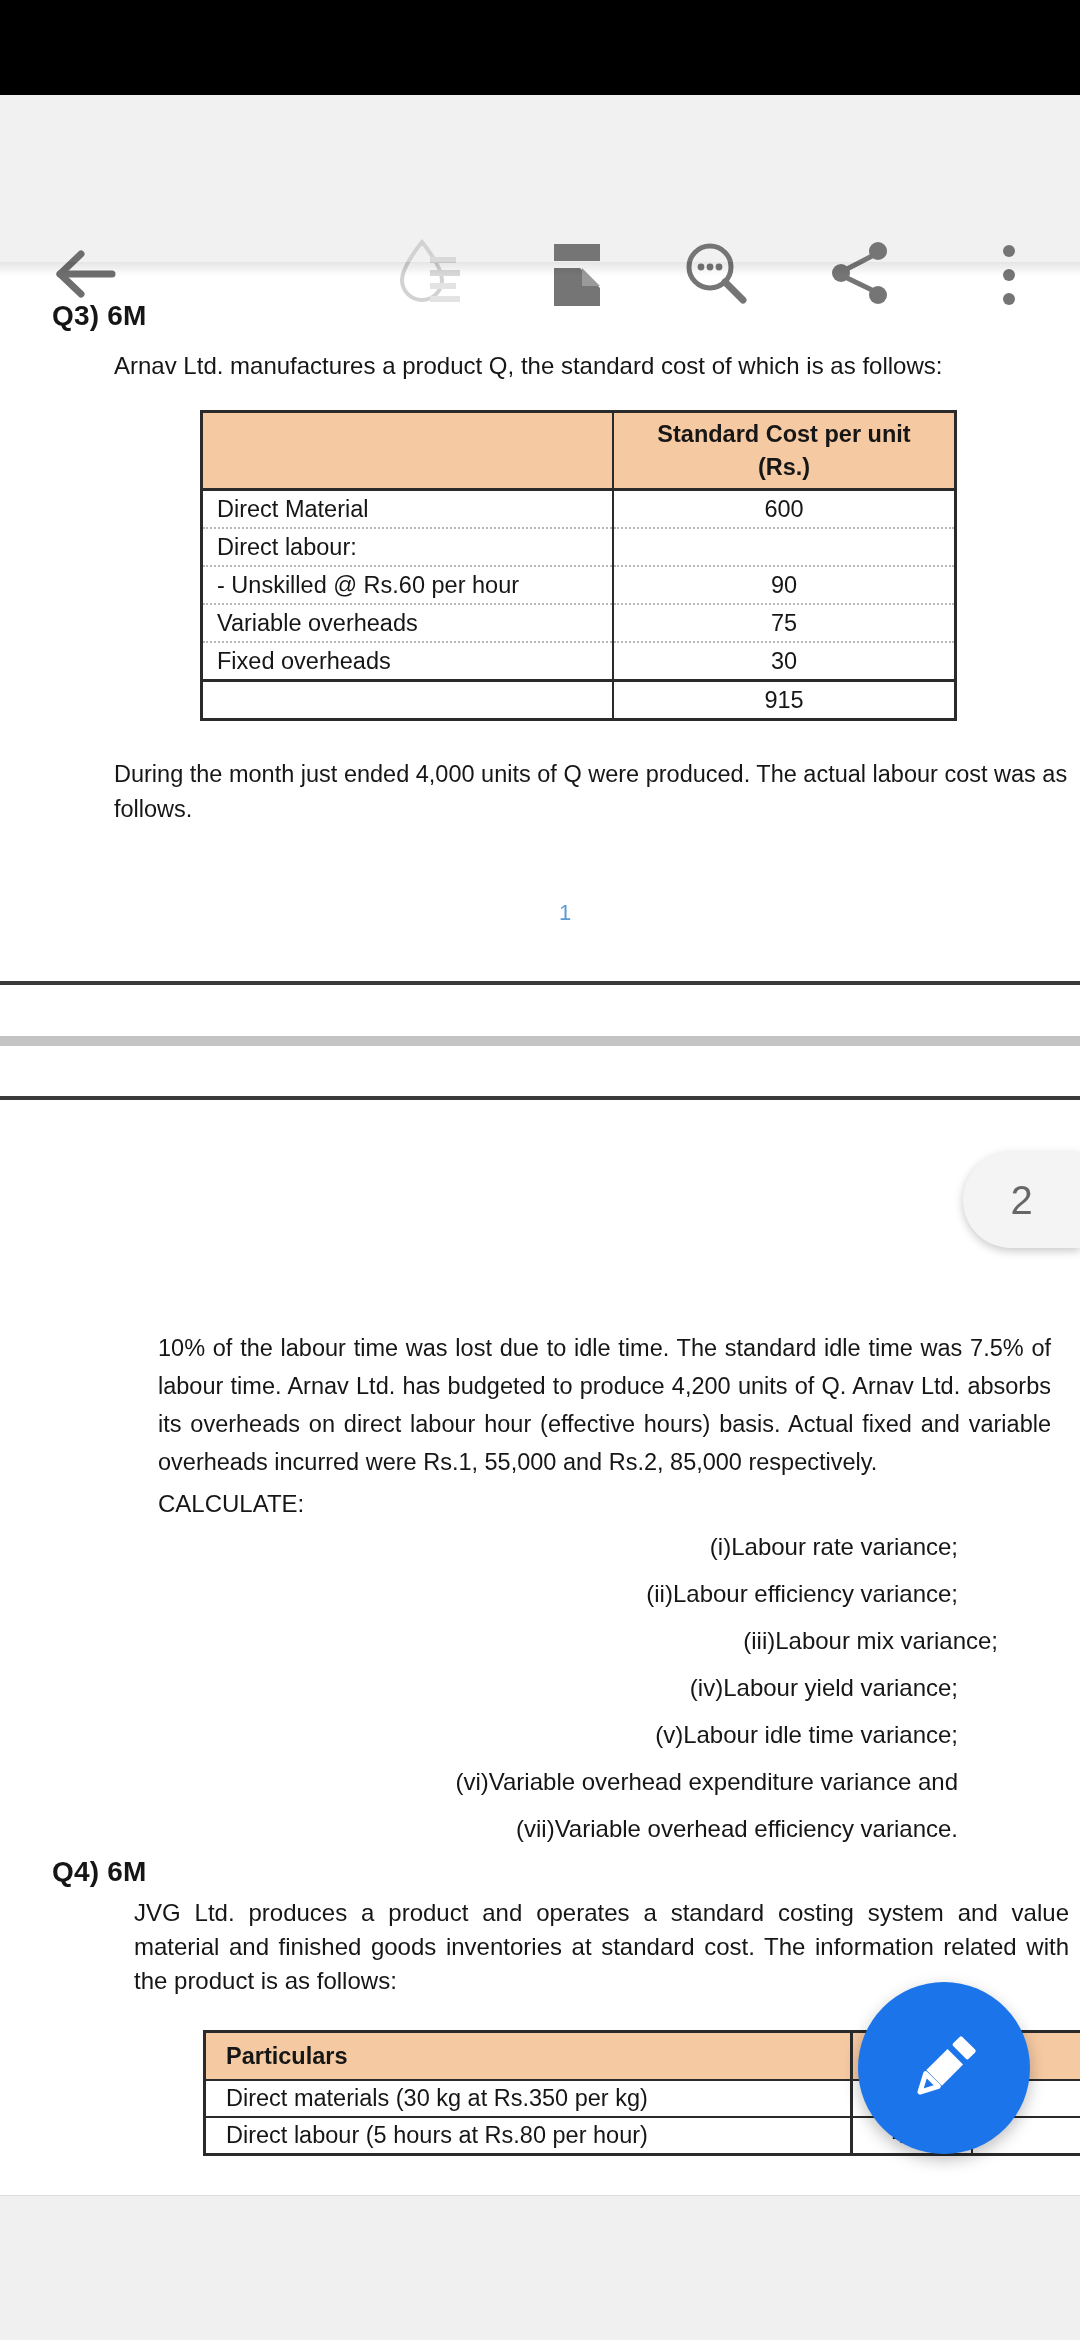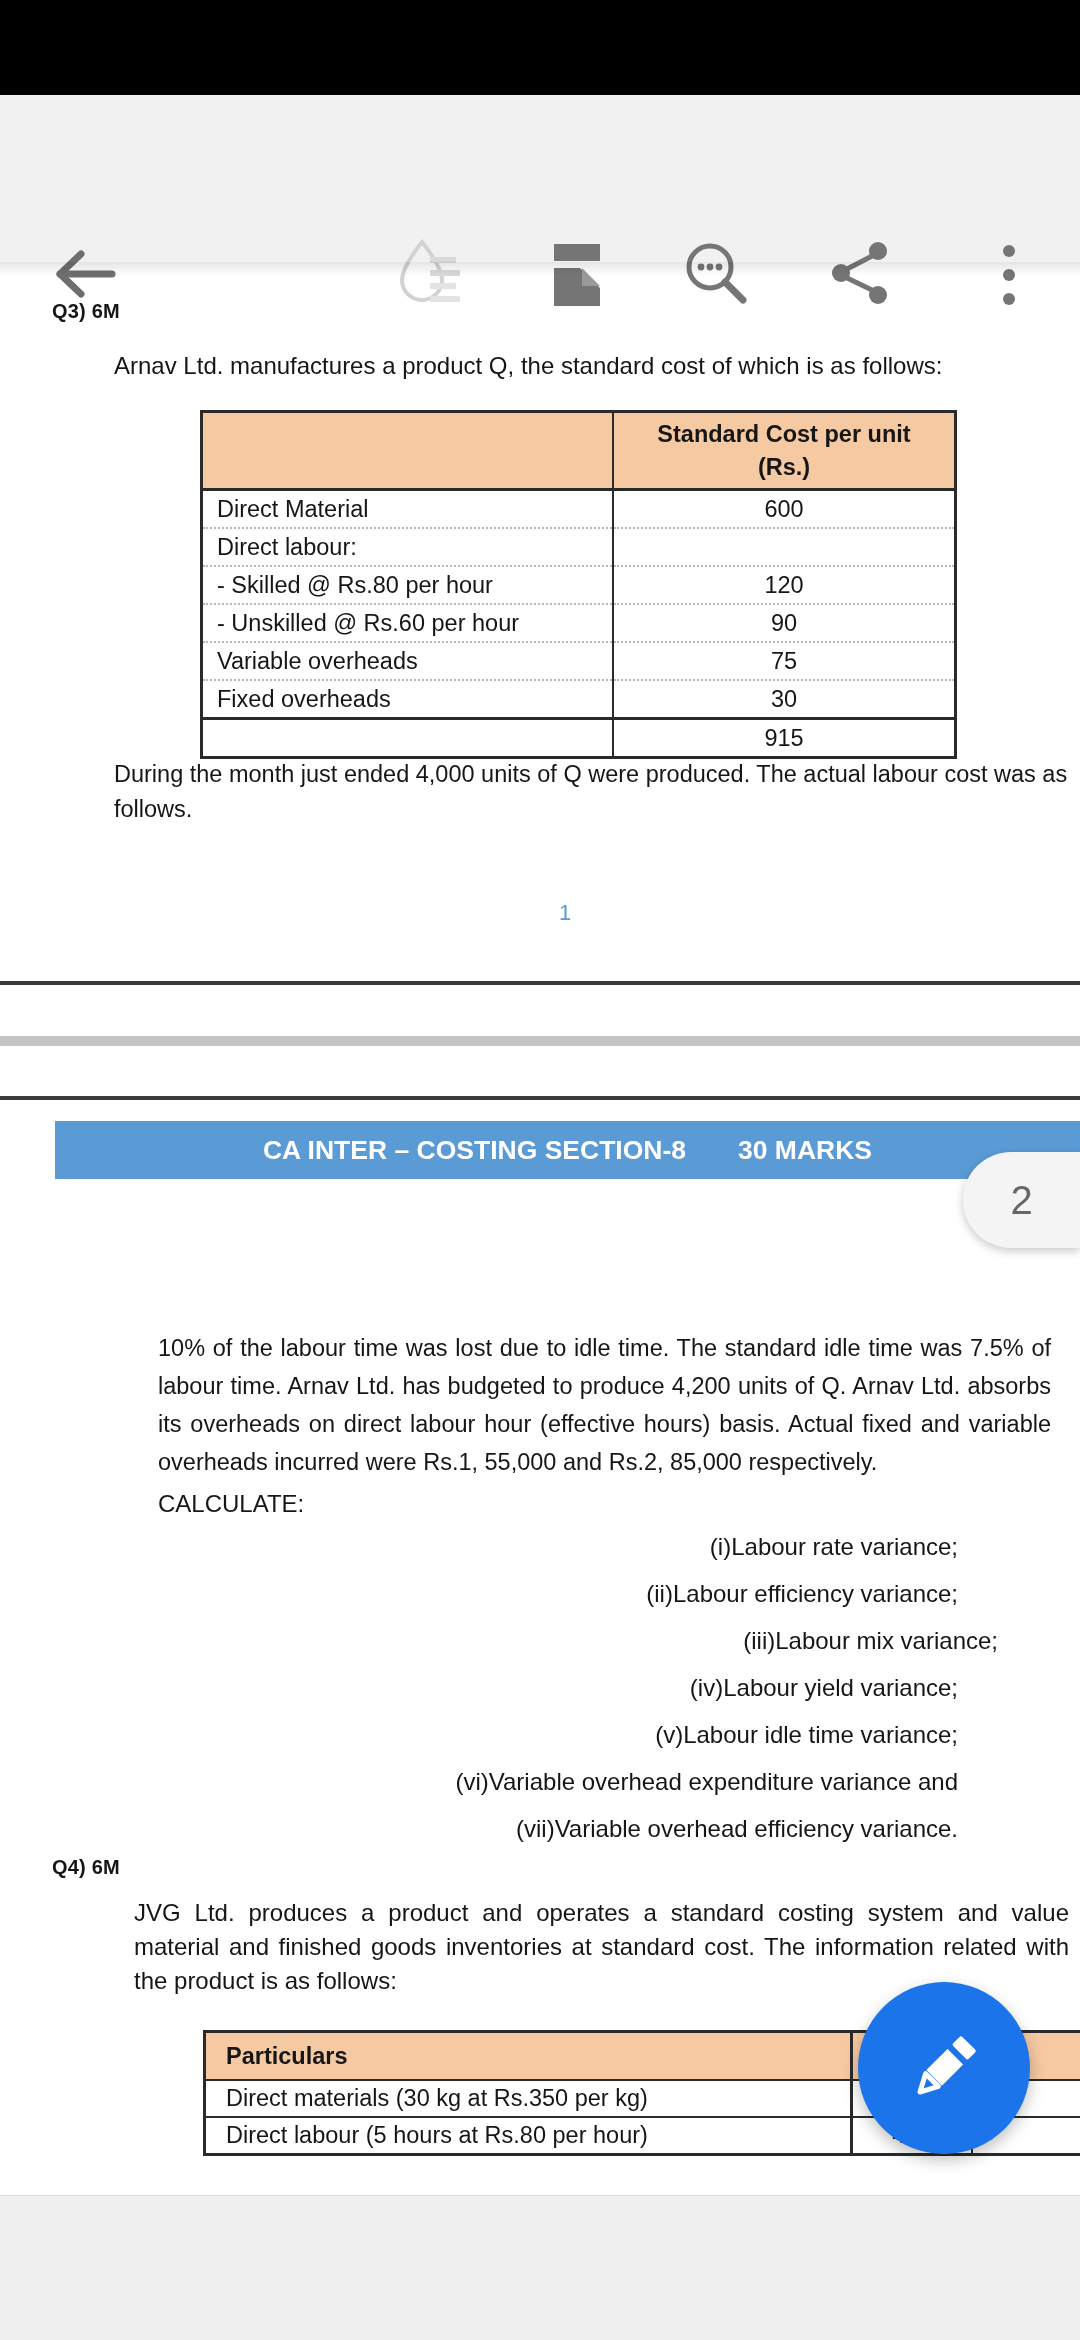--- a/index.html
+++ b/index.html
@@ -7,21 +7,21 @@
           font-family:"Liberation Sans",sans-serif;color:#161616;}
   
   .status-bar{position:absolute;left:0;top:0;width:1080px;height:95px;background:#000;}
   .toolbar{position:absolute;left:0;top:95px;width:1080px;height:167px;background:var(--toolbar-bg,#f1f1f2);}
   .toolbar-shadow{position:absolute;left:0;top:262px;width:1080px;height:14px;
     background:linear-gradient(to bottom,rgba(0,0,0,0.10),rgba(0,0,0,0));}
   .tb-btn{position:absolute;display:flex;align-items:center;justify-content:center;}
   .navbar{position:absolute;left:0;top:2195px;width:1080px;height:145px;background:var(--nav-bg,#f0f0f1);
           border-top:1px solid #dcdcdc;}
   
-  .q-label{position:absolute;font-weight:bold;font-size:20px;letter-spacing:0.2px;}
+  .q-label{position:absolute;font-weight:bold;font-size:28px;letter-spacing:0.2px;}
   .q3-label{left:52px;top:300px;}
   .body-text{position:absolute;font-size:24px;line-height:35px;}
   .q3-intro{left:114px;top:348px;width:960px;}
   .table-wrap{position:absolute;}
   table{border-collapse:collapse;table-layout:fixed;font-size:23.5px;}
   .doc-table{border:3px solid var(--border-dark,#2a2a2a);}
   .doc-table td,.doc-table th{padding:0;overflow:hidden;white-space:nowrap;}
   .t1{left:200px;top:410px;}
   .t1 table{width:735px;}
   .t1 .c0{width:395px;text-align:left;padding-left:14px;}
@@ -150,24 +150,20 @@
       <tbody>
         <tr>
             <td class="c0">Direct Material</td>
             <td class="c1">600</td>
           </tr>
         <tr>
             <td class="c0">Direct labour:</td>
             <td class="c1"></td>
           </tr>
         <tr>
-            <td class="c0">- Skilled @ Rs.80 per hour</td>
-            <td class="c1">120</td>
-          </tr>
-        <tr>
             <td class="c0">- Unskilled @ Rs.60 per hour</td>
             <td class="c1">90</td>
           </tr>
         <tr>
             <td class="c0">Variable overheads</td>
             <td class="c1">75</td>
           </tr>
         <tr>
             <td class="c0">Fixed overheads</td>
             <td class="c1">30</td>
@@ -180,24 +176,20 @@
     </table>
   </div>
 
   <div class="body-text note">During the month just ended 4,000 units of Q were produced. The actual labour cost was as follows.</div>
   <div class="page-num">1</div>
 
   <div class="edge-line edge-1"></div>
   <div class="gap-strip"></div>
   <div class="edge-line edge-2"></div>
 
-  <div class="banner">
-    <span>CA INTER – COSTING SECTION-8</span>
-    <span>30 MARKS</span>
-  </div>
   <div class="page-bubble">
     <span>2</span>
   </div>
 
 
   <div class="body-text para2">10% of the labour time was lost due to idle time. The standard idle time was 7.5% of labour time. Arnav Ltd. has budgeted to produce 4,200 units of Q. Arnav Ltd. absorbs its overheads on direct labour hour (effective hours) basis. Actual fixed and variable overheads incurred were Rs.1, 55,000 and Rs.2, 85,000 respectively.</div>
   <div class="calc-label">CALCULATE:</div>
 
   <div class="calc-item" style="top:1533px;"><span class="n">(i)</span><span>Labour rate variance;</span></div>
   <div class="calc-item" style="top:1580px;"><span class="n">(ii)</span><span>Labour efficiency variance;</span></div>

